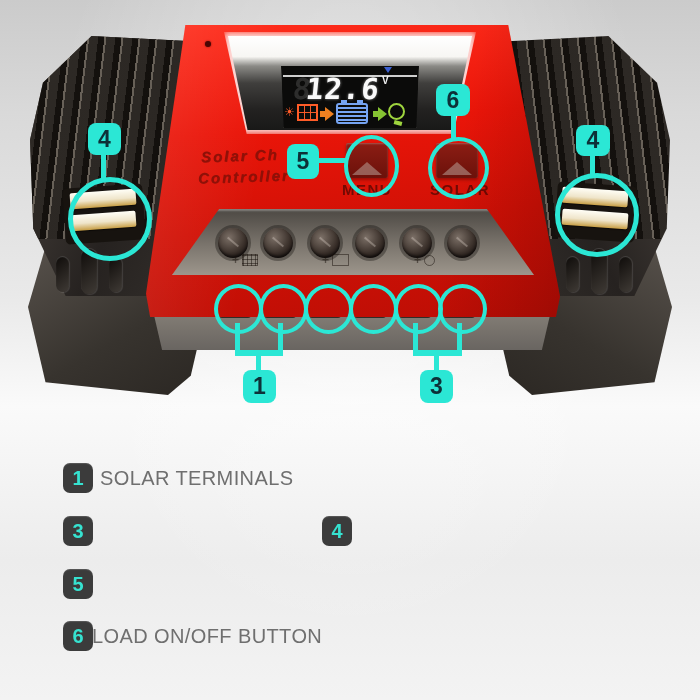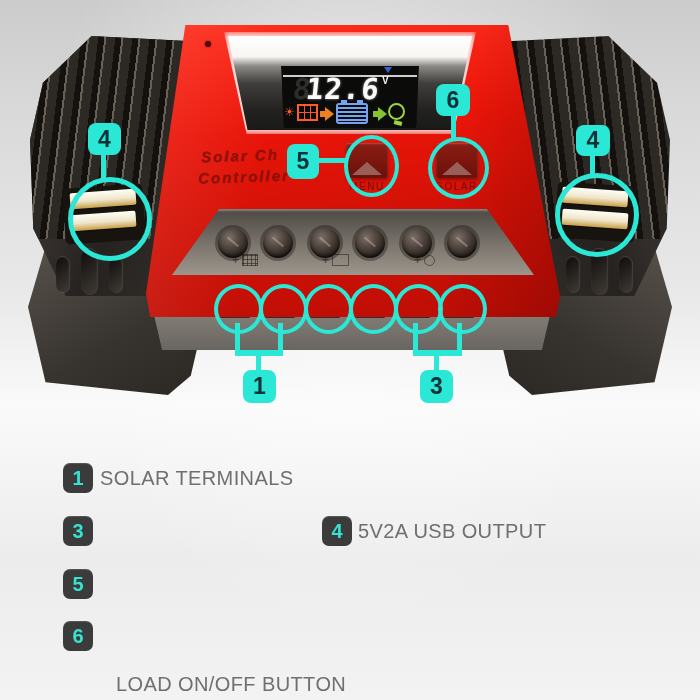--- a/index.html
+++ b/index.html
@@ -65,21 +65,21 @@
 
   
   .brand{color:#8f1108;font-weight:bold;font-style:italic;font-size:15px;letter-spacing:2px;
     transform:rotate(-2deg);text-shadow:.5px .5px 0 rgba(0,0,0,.3);}
   .brand.l1{left:201px;top:147px;} .brand.l2{left:198px;top:168px;}
   .dev-btn{width:42px;height:35px;border-radius:2px;background:linear-gradient(#8c1d14,#6b110a);
     box-shadow:inset 0 1px 2px rgba(255,255,255,.25),0 2px 3px rgba(0,0,0,.3);}
   .dev-btn.left{left:346px;top:143px;} .dev-btn.right{left:436px;top:143px;}
   .dev-btn .tri{position:absolute;left:6px;bottom:3px;width:0;height:0;
     border-left:15px solid transparent;border-right:15px solid transparent;border-bottom:13px solid rgba(200,188,180,.45);}
-  .btn-label{width:54px;text-align:center;font-size:10px;font-weight:normal;letter-spacing:1.5px;
+  .btn-label{width:54px;text-align:center;font-size:15px;font-weight:bold;letter-spacing:1.5px;
     color:rgba(30,4,2,.55);filter:blur(.4px);}
   .btn-label.left{left:340px;top:181px;} .btn-label.right{left:430px;top:181px;}
 
   
   .tblock{left:172px;top:209px;width:362px;height:66px;
     background:linear-gradient(180deg,#4c4843,#7b756d 55%,#9d968c);
     clip-path:polygon(13% 0,87% 0,100% 100%,0 100%);box-shadow:inset 0 2px 2px rgba(255,255,255,.3);}
   .screw{position:absolute;width:30px;height:30px;border-radius:50%;
     background:radial-gradient(circle at 38% 32%,#7b6f66,#3c322c 55%,#191210 85%);
     box-shadow:0 0 0 3px rgba(15,12,10,.35),inset 0 -2px 3px rgba(0,0,0,.6);}
@@ -271,20 +271,19 @@
   <div class="abs co-box" style="left:287px;top:144px;width:32px;height:35px;">5</div>
   <div class="abs co-box" style="left:436px;top:84px;width:34px;height:32px;">6</div>
   <div class="abs co-box" style="left:243px;top:370px;width:33px;height:33px;">1</div>
   <div class="abs co-box" style="left:420px;top:370px;width:33px;height:33px;">3</div>
 
   <div class="abs badge" style="left:63px;top:463px;">1</div>
   <div class="abs leg-label" style="left:100px;top:463px;text-align:center;">SOLAR TERMINALS</div>
 
   <div class="abs badge" style="left:63px;top:516px;">3</div>
   <div class="abs badge" style="left:322px;top:516px;">4</div>
-  <div class="abs leg-label" style="left:358px;top:516px;">5V2A USB OUTPUT</div>
 
   <div class="abs badge" style="left:63px;top:569px;">5</div>
 
   <div class="abs badge" style="left:63px;top:621px;">6</div>
-  <div class="abs leg-label" style="left:116px;top:621px;margin-top:48px;">LOAD ON/OFF BUTTON</div>
+  <div class="abs leg-label" style="left:92px;top:621px;">LOAD ON/OFF BUTTON</div>
 
 </div>
 
 </body></html>

